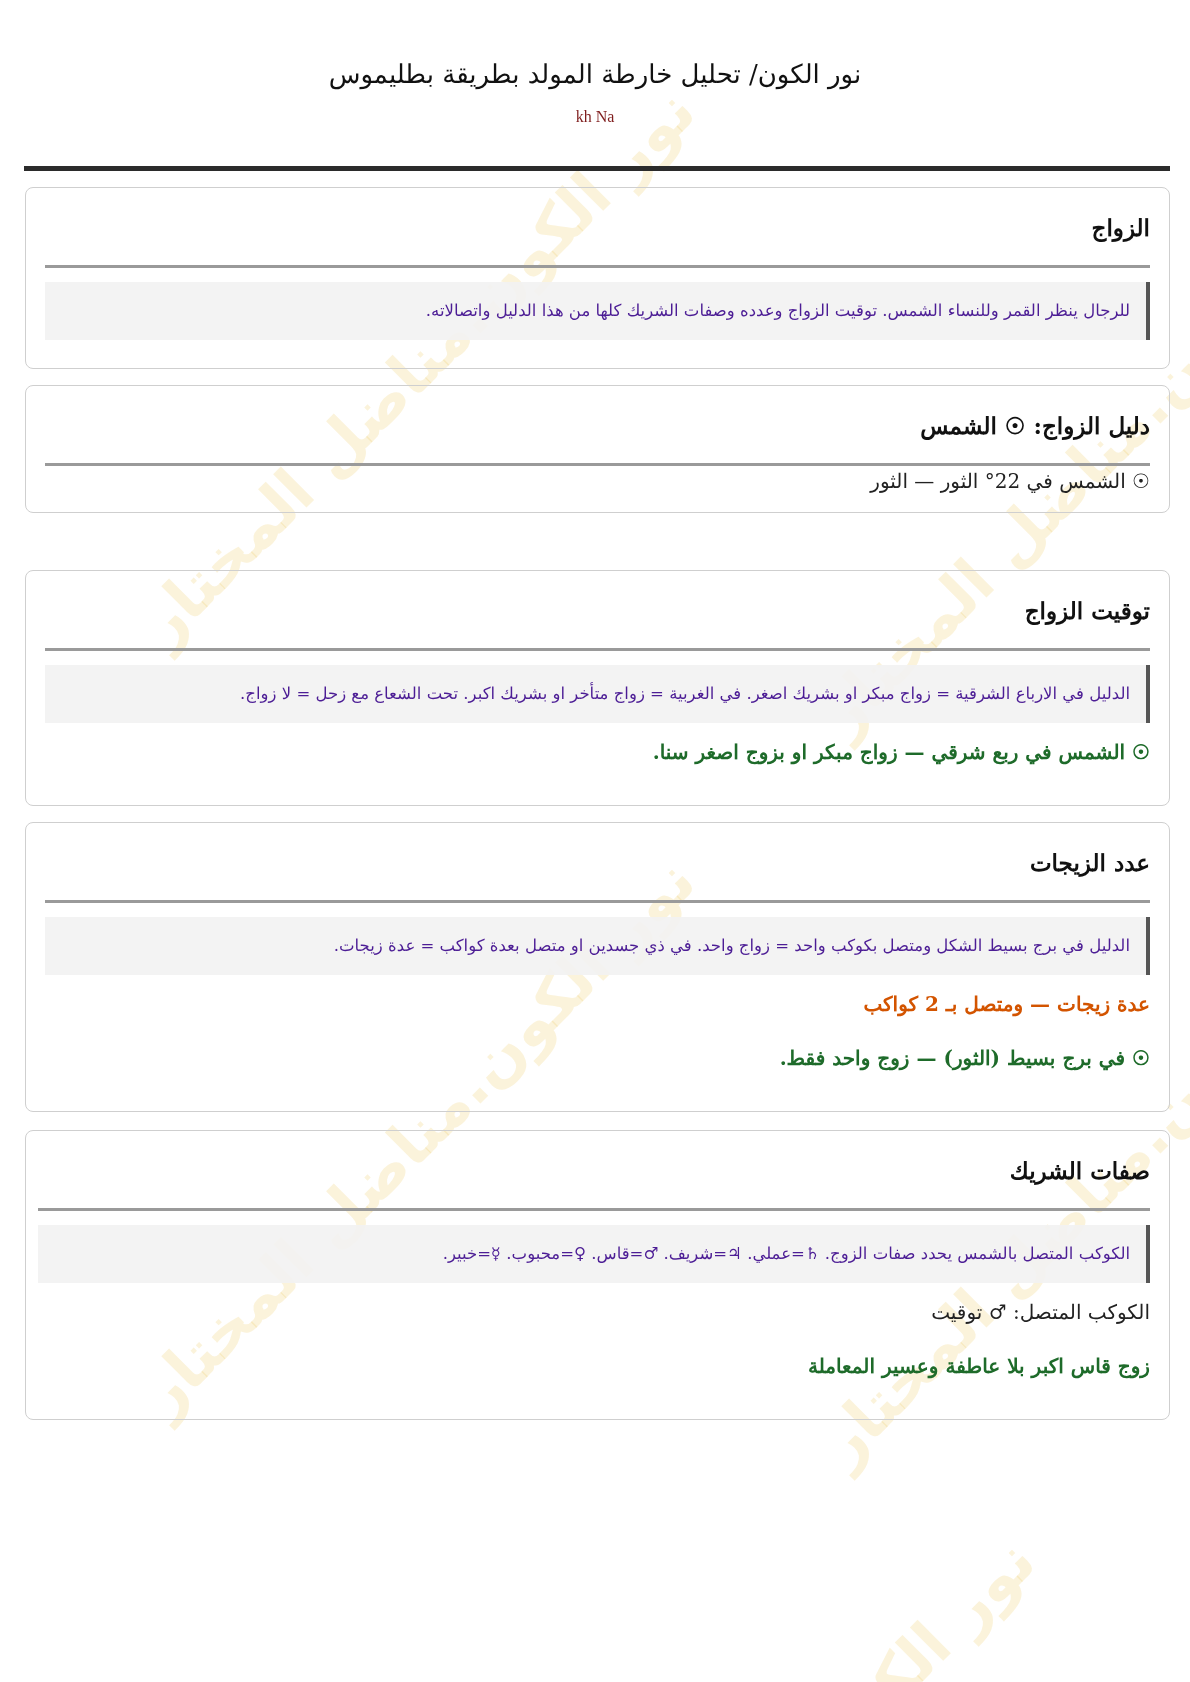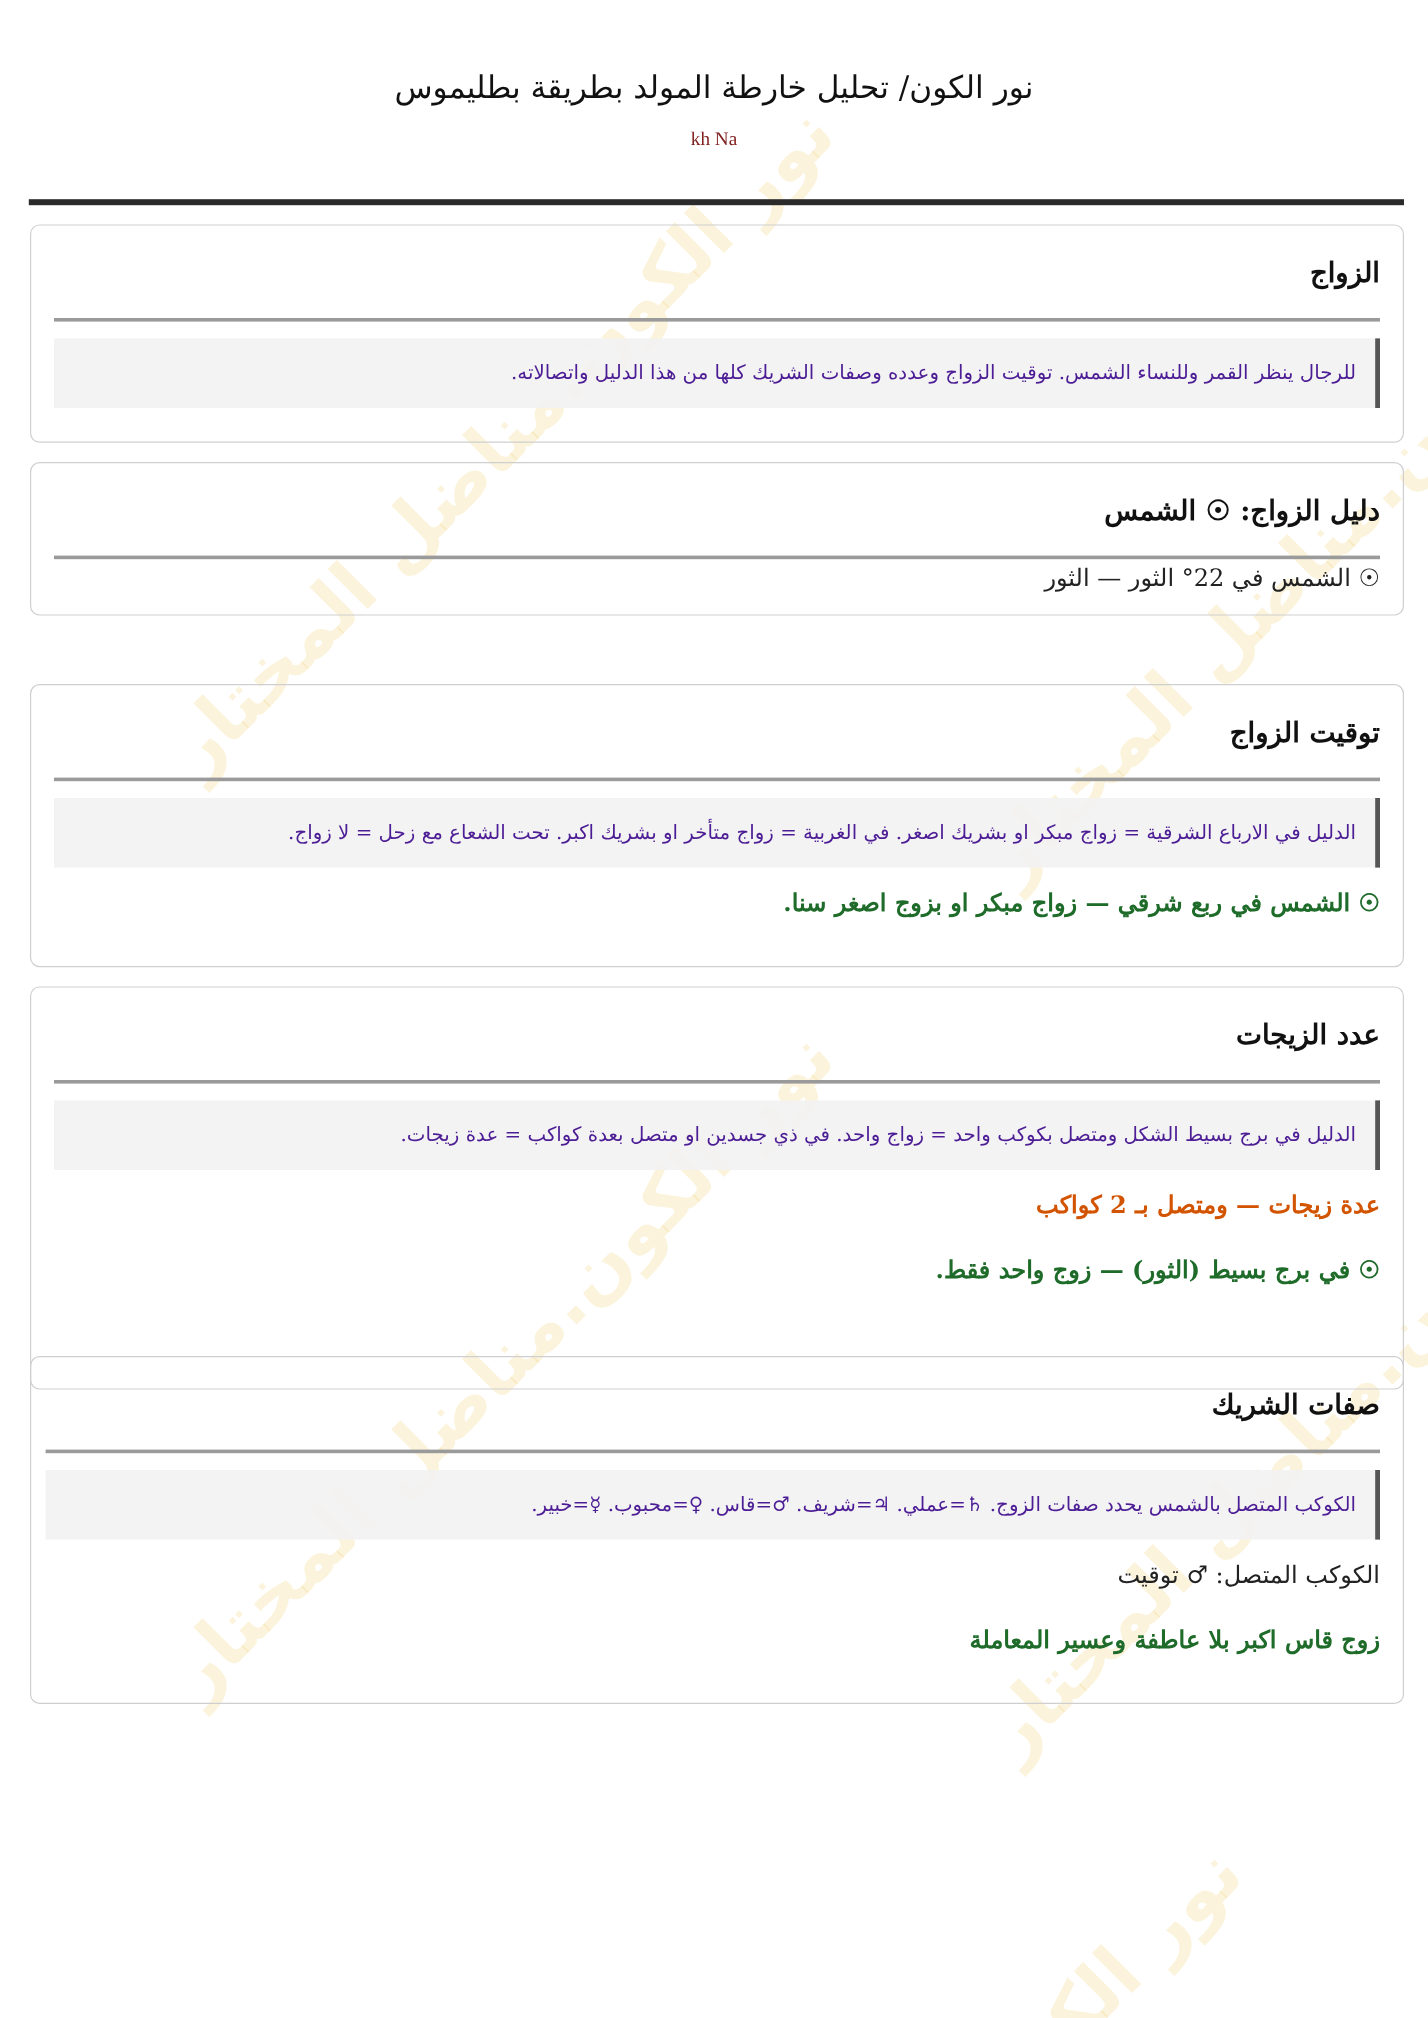--- a/index.html
+++ b/index.html
@@ -121,21 +121,21 @@
     </h2>
     <div class="line plain" style="">☉ الشمس في 22° الثور — الثور</div>
   </section>
 
   <section class="card" style="top:570px; height:236px;">
     <h2 class="card-title">توقيت الزواج</h2>
     <div class="note">الدليل في الارباع الشرقية = زواج مبكر او بشريك اصغر. في الغربية = زواج متأخر او بشريك اكبر. تحت الشعاع مع زحل = لا زواج.</div>
     <div class="line green" style="margin-top:14px;">☉ الشمس في ربع شرقي — زواج مبكر او بزوج اصغر سنا.</div>
   </section>
 
-  <section class="card" style="top:822px; height:336px;">
+  <section class="card" style="top:822px; height:290px;">
     <h2 class="card-title">عدد الزيجات</h2>
     <div class="note">الدليل في برج بسيط الشكل ومتصل بكوكب واحد = زواج واحد. في ذي جسدين او متصل بعدة كواكب = عدة زيجات.</div>
     <div class="line orange" style="margin-top:14px;">عدة زيجات — ومتصل بـ 2 كواكب</div>
     <div class="line green" style="margin-top:24px;">☉ في برج بسيط (الثور) — زوج واحد فقط.</div>
   </section>
 
   <section class="card" style="top:1130px; height:290px;padding-left:12px;">
     <h2 class="card-title">صفات الشريك</h2>
     <div class="note">الكوكب المتصل بالشمس يحدد صفات الزوج. ♄=عملي. ♃=شريف. ♂=قاس. ♀=محبوب. ☿=خبير.</div>
     <div class="line plain" style="margin-top:14px;">الكوكب المتصل: ♂ توقيت</div>

